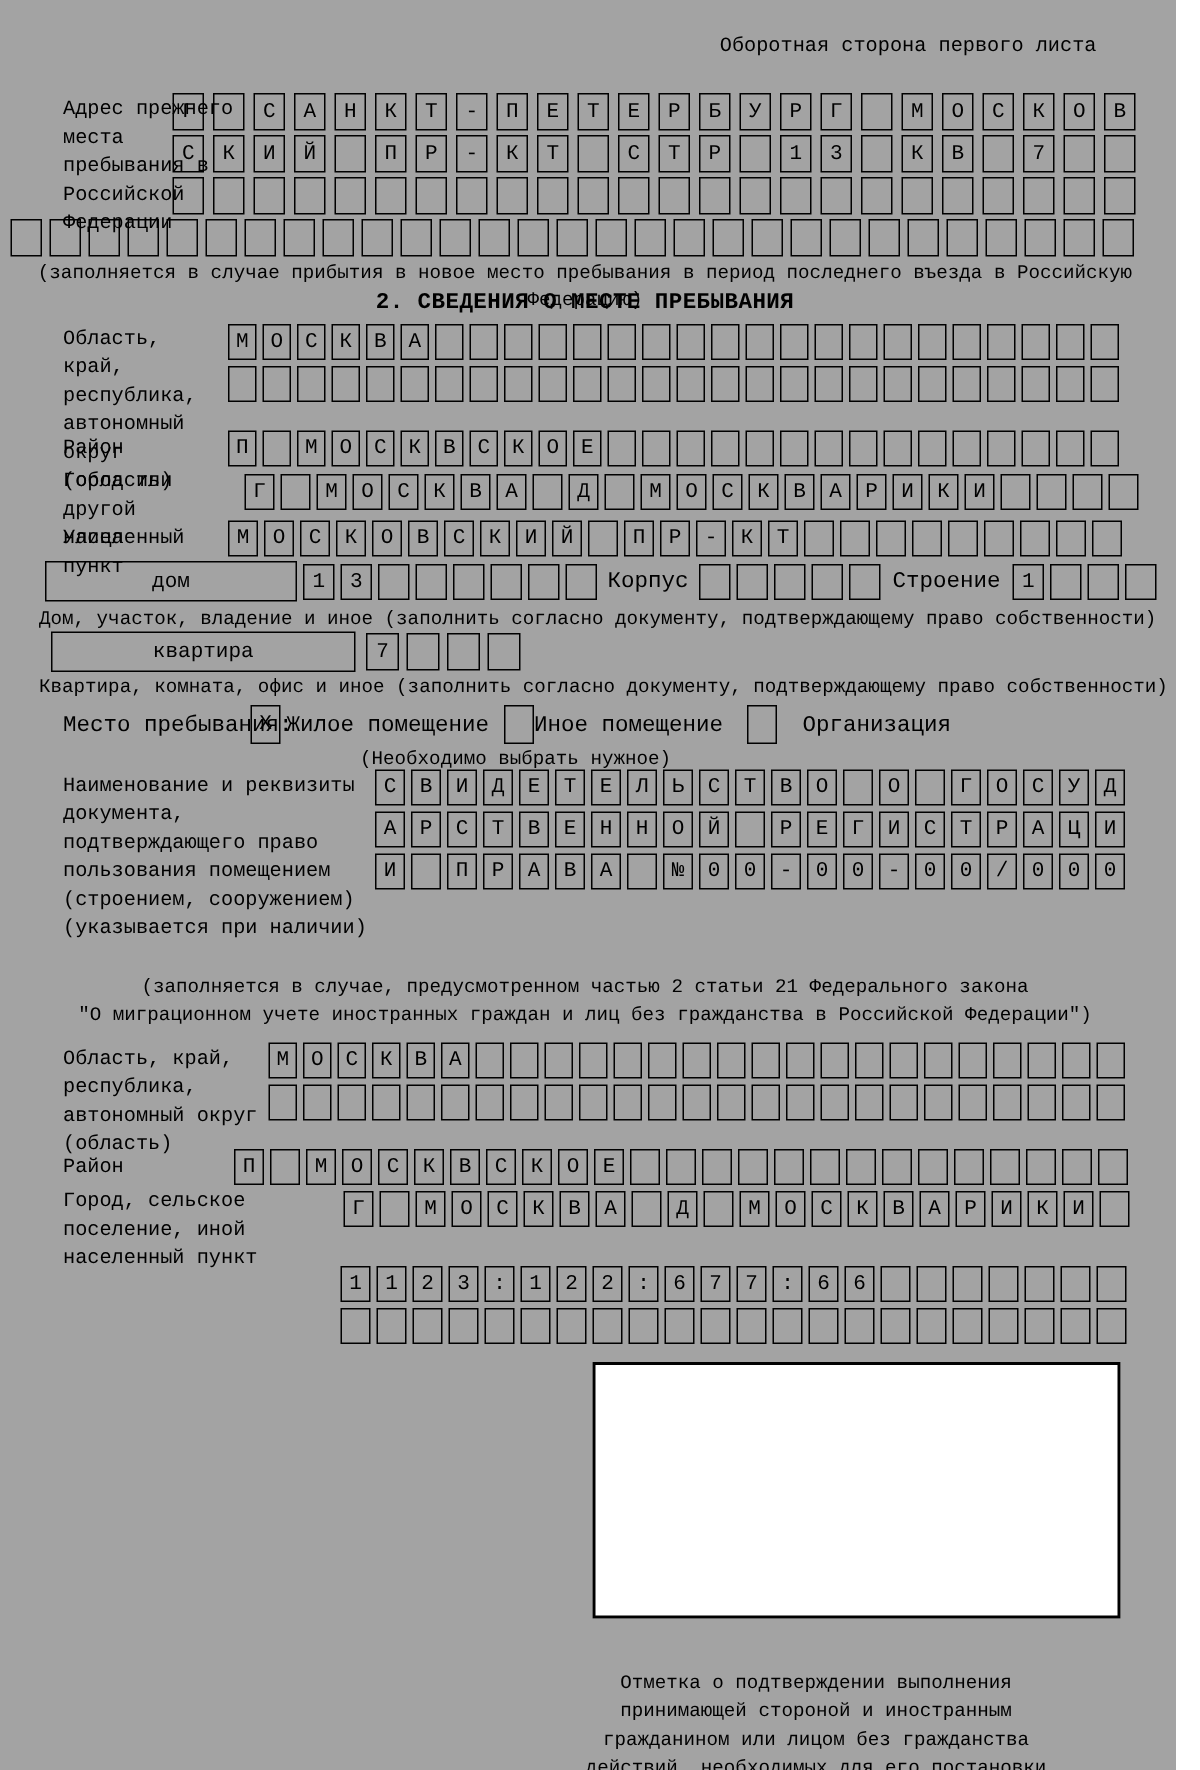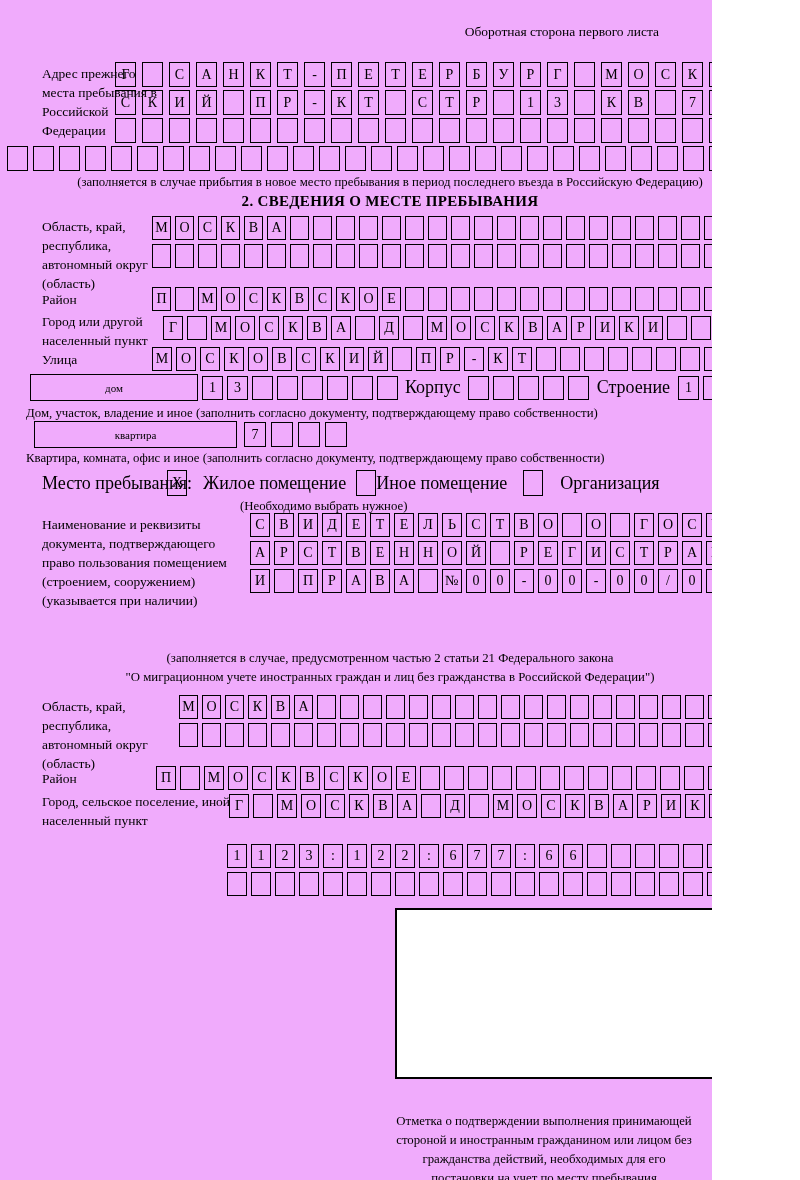--- a/index.html
+++ b/index.html
@@ -1,39 +1,39 @@
 <!DOCTYPE html>
 <html><head>
 <meta charset="utf-8">
 <style>
   html,body{margin:0;padding:0;background:#fff;}
   .page{
-    position:relative;width:712px;height:1180px;background:#f0abfc;overflow:hidden;
-    font-family:Liberation Serif, serif;color:#000;
+    position:relative;width:784px;height:1180px;background:#a3a3a3;overflow:hidden;
+    font-family:Liberation Mono, monospace;color:#000;
   }
   .page > div{position:absolute;}
   .lbl{font-size:13.5px;line-height:19px;}
-  .inl-lbl{font-size:18px;white-space:nowrap;}
+  .inl-lbl{font-size:15px;white-space:nowrap;}
   .caption{font-size:12.8px;line-height:18px;}
   .center{text-align:center;}
   .title{font-weight:bold;font-size:15px;text-align:center;letter-spacing:.3px;}
   .subtitle{font-weight:bold;font-size:14px;text-align:center;}
   .boxrow{display:flex;gap:4px;}
   .cell{
     box-sizing:border-box;flex:none;width:20px;height:24px;border:1.6px solid #000;
     display:flex;align-items:center;justify-content:center;font-size:14px;line-height:1;
   }
   .s1{gap:6px;} .s1 .cell{width:21px;height:25px;}
   .g5{gap:5px;}
   .w19 .cell{width:19px;}
   .w21 .cell{width:21px;}
   .w22{gap:5px;} .w22 .cell{width:22px;height:25px;}
   .typebox{
     box-sizing:border-box;border:1.8px solid #000;height:27px;flex:none;
-    display:flex;align-items:center;justify-content:center;font-size:11px;
+    display:flex;align-items:center;justify-content:center;font-size:14px;
   }
   .inlinerow{display:flex;align-items:center;}
   .bigcell{
     box-sizing:border-box;flex:none;width:20px;height:26px;border:1.8px solid #000;
     display:flex;align-items:center;justify-content:center;font-size:14px;
   }
   .stamp{box-sizing:border-box;border:2px solid #000;background:#fff;}
 </style>
 </head>
 <body>
@@ -339,21 +339,21 @@
         <span class="cell"></span>
         <span class="cell"></span>
         <span class="cell"></span>
       </span>
   </div>
   <div class="caption" style="left:26px;top:449px;">Квартира, комната, офис и иное (заполнить согласно документу, подтверждающему право собственности)</div>
 
   <div class="inlinerow" style="left:42px;top:470px;">
     <span class="inl-lbl" style="width:125px;">Место пребывания:</span>
     <span class="bigcell">X</span>
-    <span class="inl-lbl" style="margin-left:16px;">Жилое помещение</span>
+    <span class="inl-lbl" style="margin-left:4px;">Жилое помещение</span>
     <span class="bigcell" style="margin-left:10px;"></span>
     <span class="inl-lbl" style="margin-left:0;">Иное помещение</span>
     <span class="bigcell" style="margin-left:16px;"></span>
     <span class="inl-lbl" style="margin-left:17px;">Организация</span>
   </div>
   <div class="caption" style="left:240px;top:497px;">(Необходимо выбрать нужное)</div>
 
   <div class="lbl" style="left:42px;top:515px;width:206px;">Наименование и реквизиты документа, подтверждающего право пользования помещением (строением, сооружением) (указывается при наличии)</div>
   <div class="boxrow" style="left:250px;top:513px;">
       <span class="cell">С</span>

